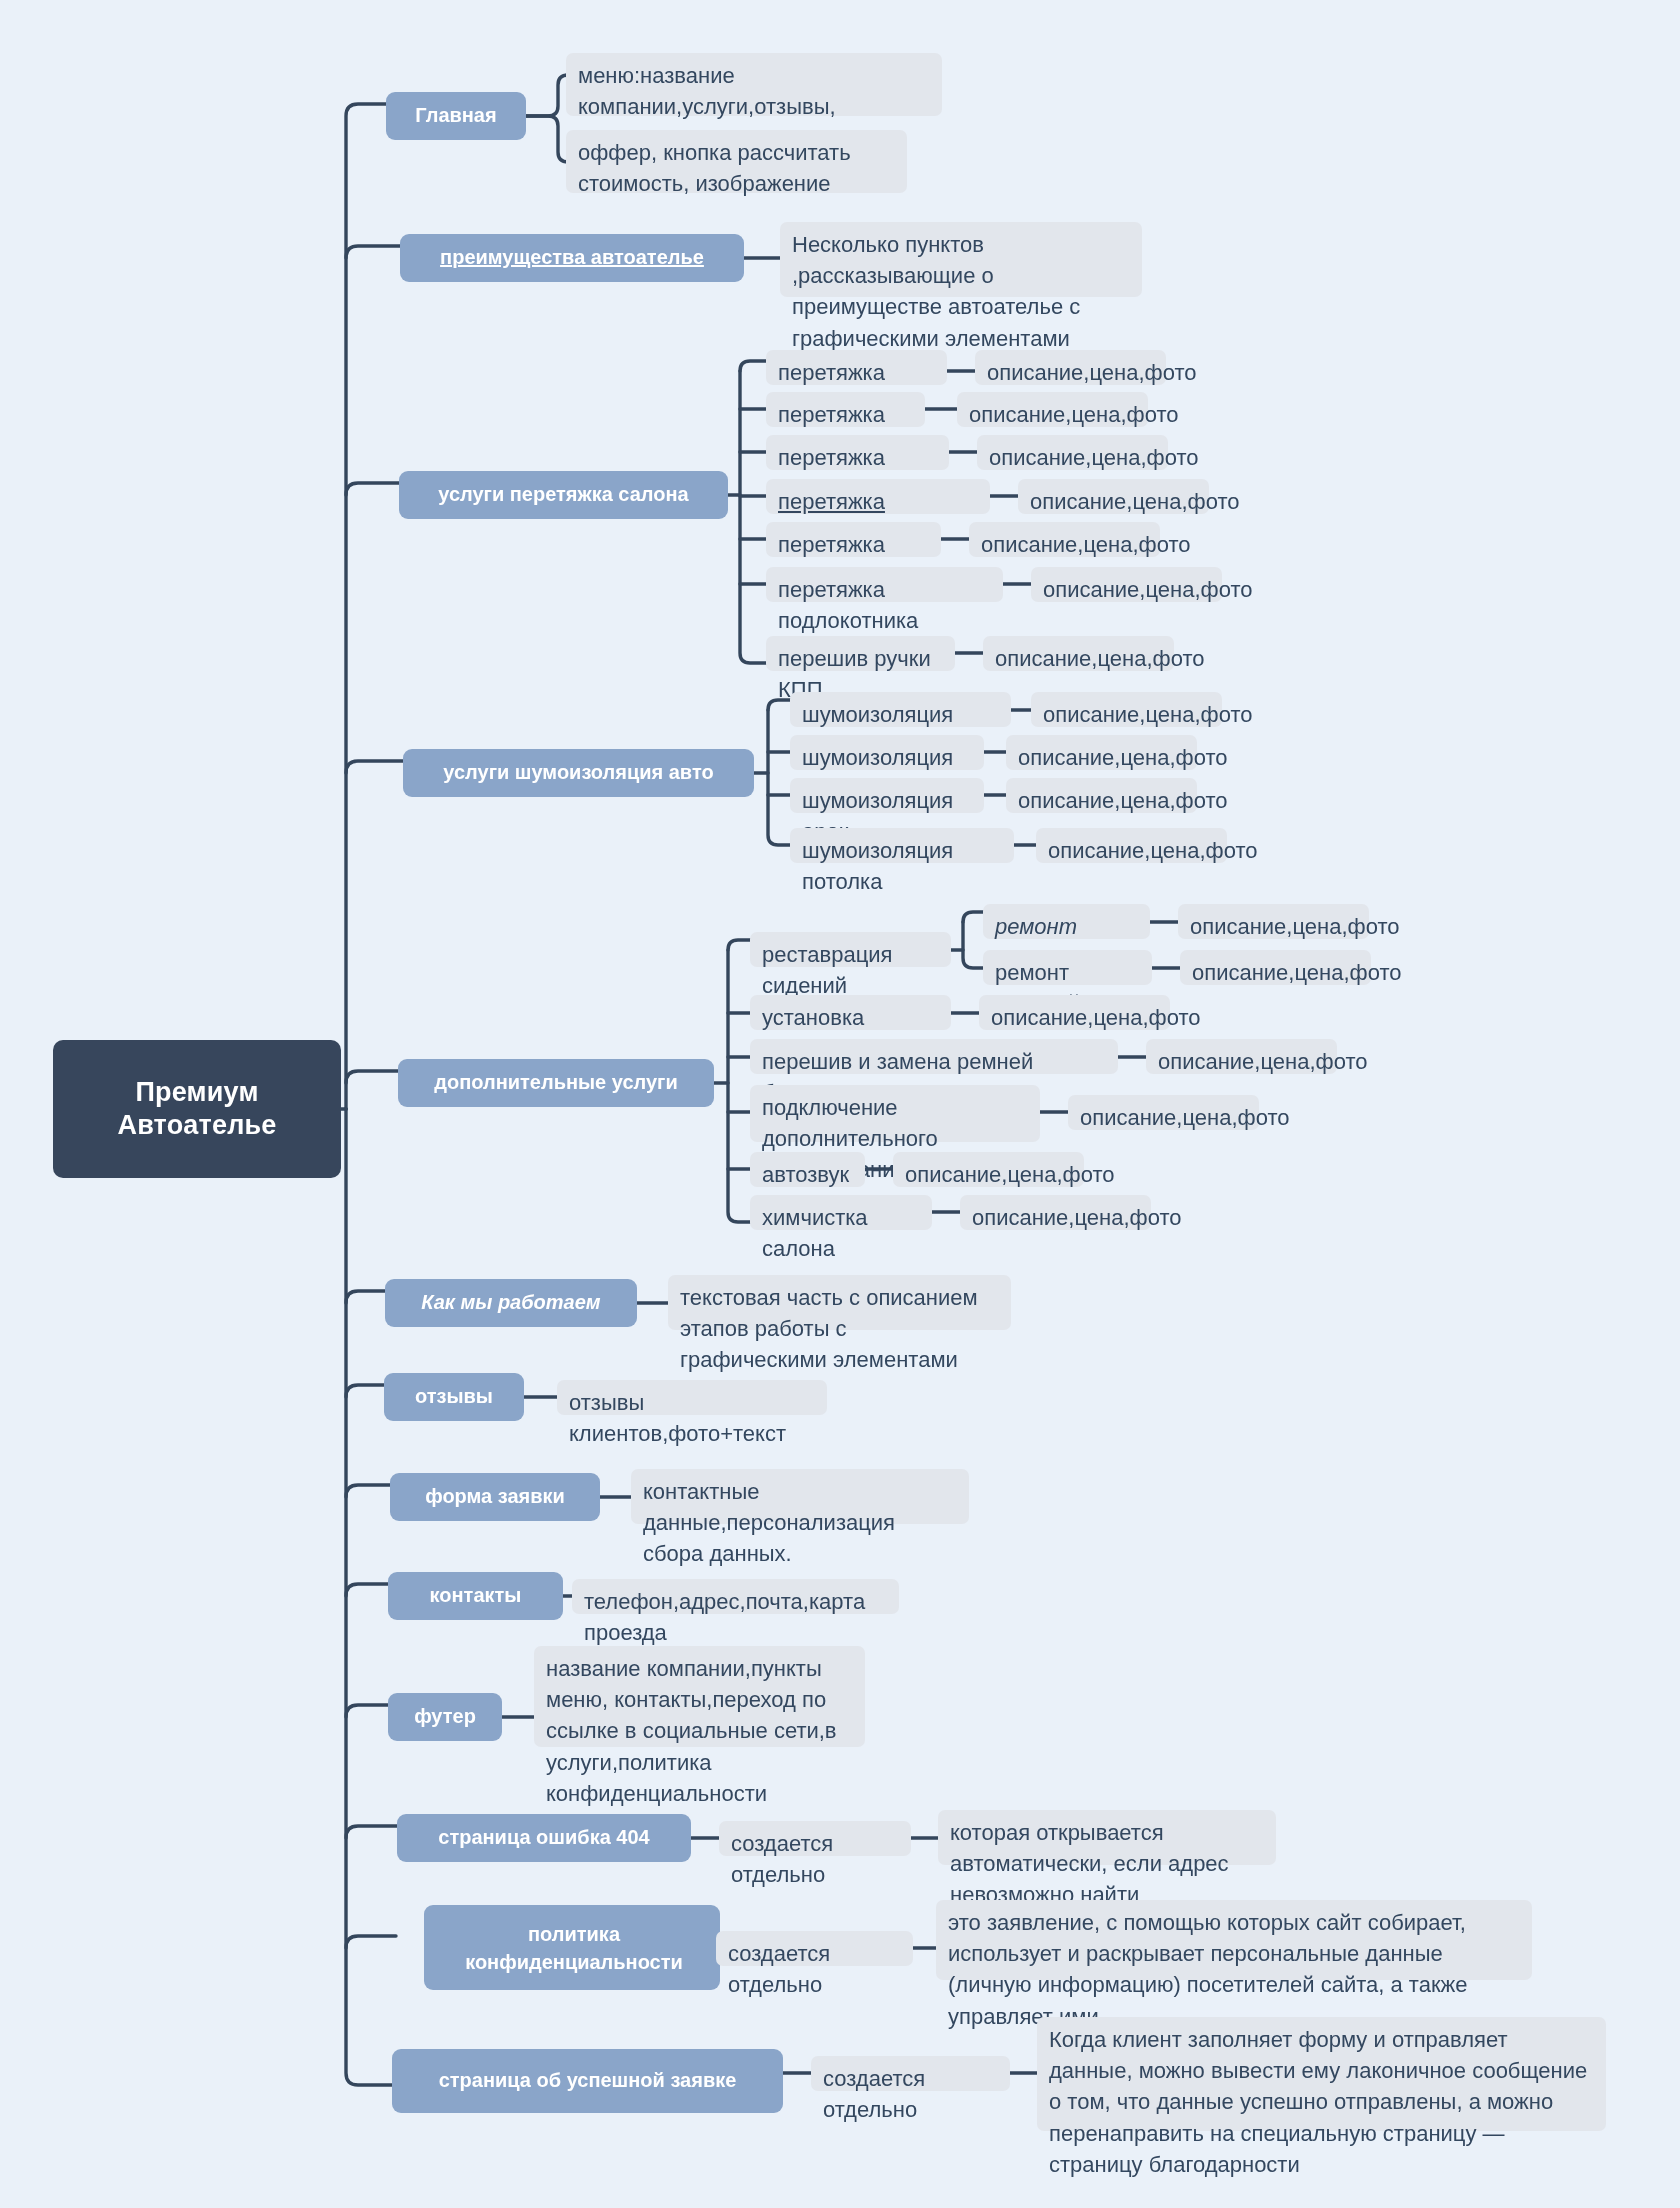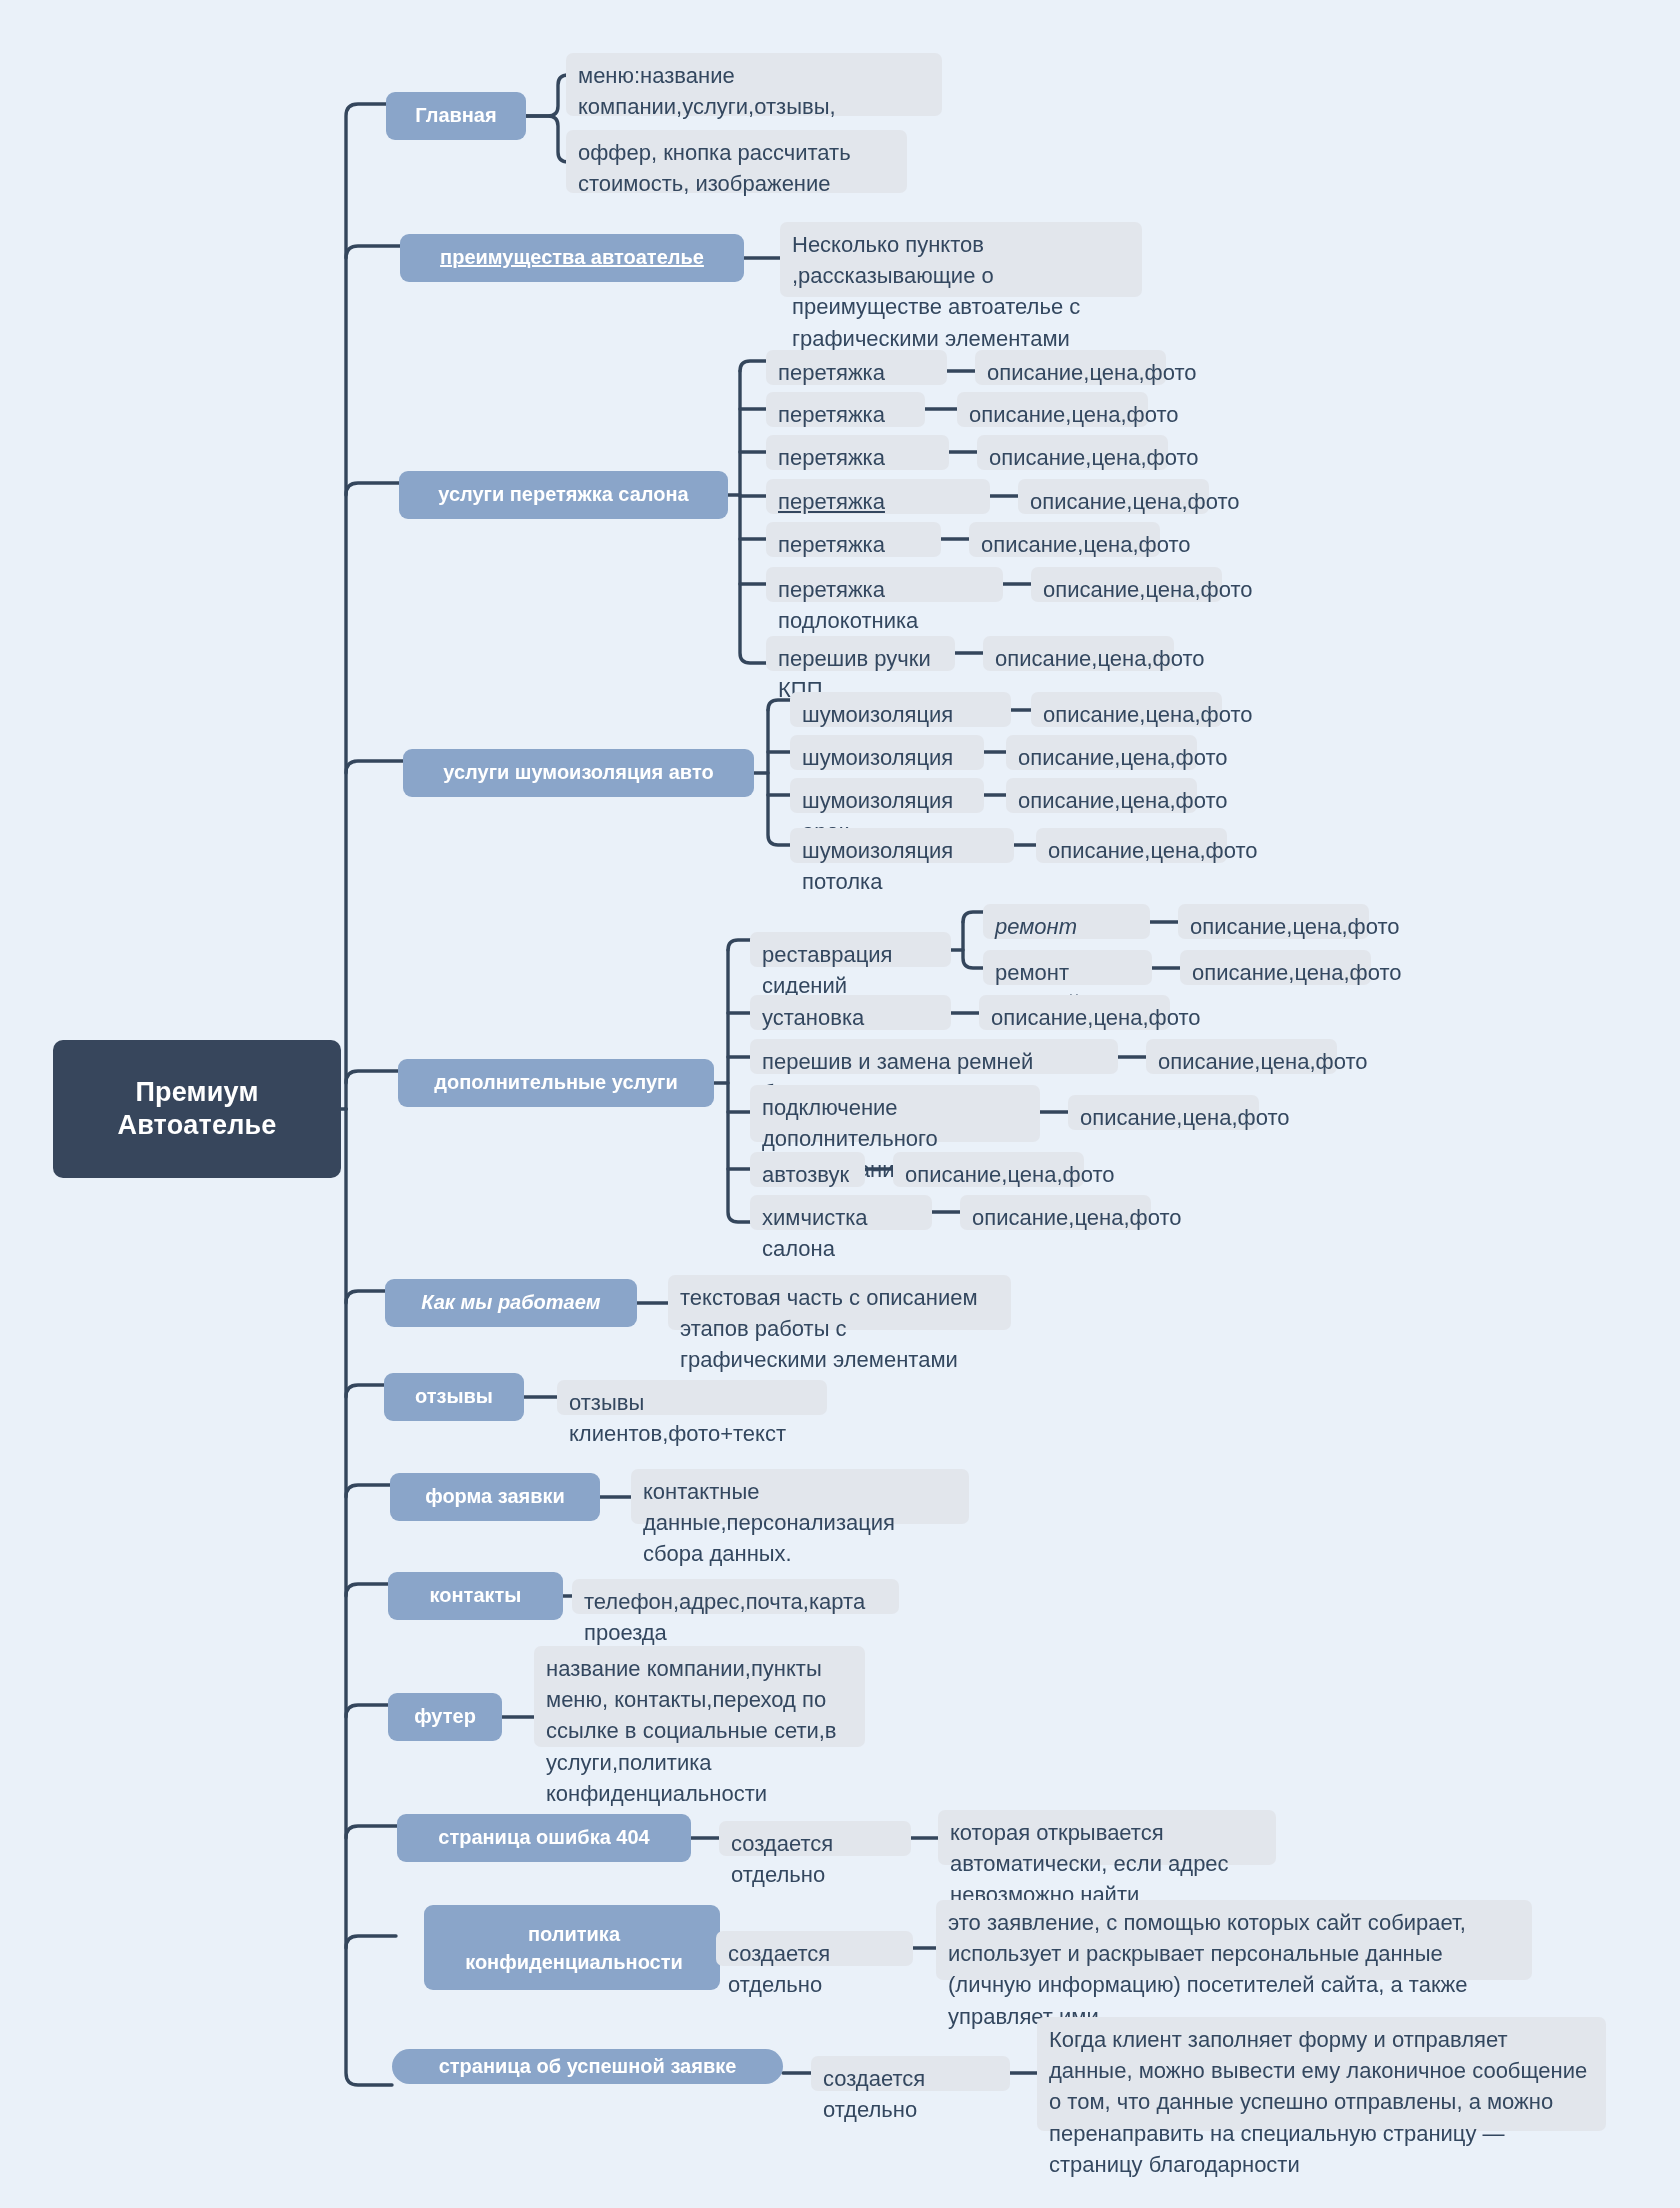--- a/index.html
+++ b/index.html
@@ -242,17 +242,17 @@
   <div class="node chip" style="left:719px;top:1821px;width:192px;height:35px;">создается отдельно</div>
   <div class="node chip" style="left:938px;top:1810px;width:338px;height:55px;">которая открывается автоматически, если адрес невозможно найти</div>
 
   <div class="node branch two-line" style="left:396px;top:1905px;width:296px;height:85px;flex-direction:column;align-items:center;justify-content:center;padding-left:20px;margin-left:28px;">
     <span>политика</span>
     <span>конфиденциальности</span>
   </div>
   <div class="node chip" style="left:716px;top:1931px;width:197px;height:35px;">создается отдельно</div>
   <div class="node chip" style="left:936px;top:1900px;width:596px;height:80px;">это заявление, с помощью которых сайт собирает, использует и раскрывает персональные данные (личную информацию) посетителей сайта, а также управляет ими.</div>
 
-  <div class="node branch" style="left:392px;top:2049px;width:391px;height:35px;border-radius:19px;">страница об успешной заявке</div>
+  <div class="node branch" style="left:392px;top:2049px;width:391px;height:64px;">страница об успешной заявке</div>
   <div class="node chip" style="left:811px;top:2056px;width:199px;height:35px;">создается отдельно</div>
   <div class="node chip" style="left:1037px;top:2017px;width:569px;height:114px;">Когда клиент заполняет форму и отправляет данные, можно вывести ему лаконичное сообщение о том, что данные успешно отправлены, а можно перенаправить на специальную страницу — страницу благодарности</div>
 
 </div>
 
 </body></html>

